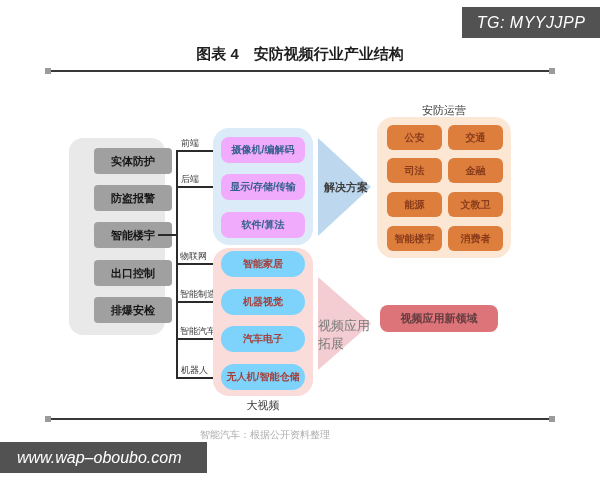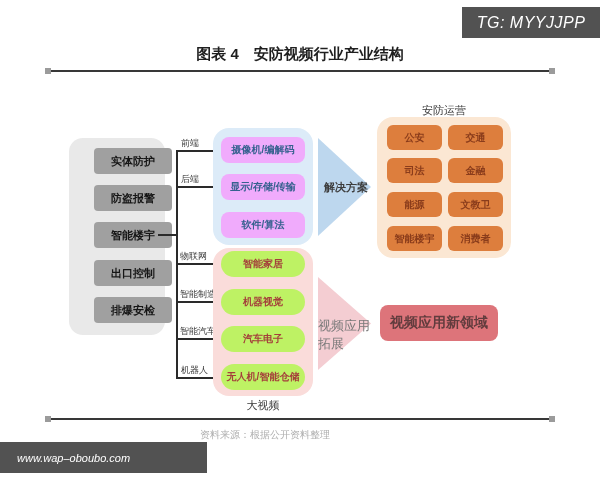--- a/index.html
+++ b/index.html
@@ -6,21 +6,21 @@
   body{
     width:600px;height:480px;position:relative;background:#ffffff;
     font-family:"Liberation Sans","DejaVu Sans",sans-serif;
     overflow:hidden;
   }
   .abs{position:absolute;box-sizing:border-box;}
 
   
   .wm{background:#525252;color:#ffffff;display:flex;align-items:center;font-style:italic;}
   .wm-top{left:462px;top:7px;width:138px;height:31px;font-size:16px;justify-content:center;letter-spacing:0.5px;}
-  .wm-bottom{left:0;top:442px;width:207px;height:31px;font-size:11px;padding-left:17px;}
+  .wm-bottom{left:0;top:442px;width:207px;height:31px;font-size:16px;padding-left:17px;}
 
   
   .fig-title{left:0;top:45px;width:600px;text-align:center;font-size:15px;font-weight:bold;color:#1f1f1f;}
   .rule{background:#383838;height:2px;width:504px;left:48px;}
   .rule-top{top:70px;}
   .rule-bottom{top:418px;}
   .endcap{width:6px;height:6px;background:#9b9b9b;}
 
   
   .sec-label{font-size:11px;color:#3a3a3a;text-align:center;}
@@ -48,25 +48,25 @@
   .arrow-text-blue{left:320px;top:180px;width:52px;text-align:center;font-size:11px;font-weight:bold;color:#3d3d3d;}
   .arrow-text-pink{left:318px;top:317px;width:56px;font-size:13px;color:#7a7a7a;}
 
   
   .panel-orange{left:377px;top:117px;width:134px;height:141px;background:#fbe7d3;border-radius:16px;}
   .orange-box{width:55px;height:25px;background:#dd7e3d;border-radius:6px;
     color:#8a3c1b;font-weight:bold;font-size:10px;display:flex;align-items:center;justify-content:center;}
 
   
   .panel-pink{left:213px;top:248px;width:100px;height:148px;background:#fadcda;border-radius:16px;}
-  .pink-box{left:221px;width:84px;height:26px;background:#bef264;border-radius:13px;
+  .pink-box{left:221px;width:84px;height:26px;background:#7dd3fc;border-radius:13px;
     color:#a4403b;font-weight:bold;font-size:10px;display:flex;align-items:center;justify-content:center;}
 
-  .newfield-box{left:380px;top:305px;width:118px;height:36px;background:#dd747a;border-radius:8px;
-    color:#623c3e;font-weight:bold;font-size:14px;display:flex;align-items:center;justify-content:center;}
+  .newfield-box{left:380px;top:305px;width:118px;height:27px;background:#dd747a;border-radius:8px;
+    color:#623c3e;font-weight:bold;font-size:11px;display:flex;align-items:center;justify-content:center;}
 
   .caption{left:213px;top:398px;width:100px;text-align:center;font-size:11px;color:#3a3a3a;}
   .source{left:0;top:428px;width:530px;text-align:center;font-size:10px;color:#aeaeae;}
 </style>
 </head>
 <body>
 
 <div class="abs wm wm-top">TG: MYYJJPP</div>
 <div class="abs wm wm-bottom">www.wap–oboubo.com</div>
 
@@ -123,13 +123,13 @@
 <div class="abs panel panel-pink"></div>
 <div class="abs pink-box" style="top:251px;">智能家居</div>
 <div class="abs pink-box" style="top:289px;">机器视觉</div>
 <div class="abs pink-box" style="top:326px;">汽车电子</div>
 <div class="abs pink-box" style="top:364px;">无人机/智能仓储</div>
 <div class="abs tri tri-pink"></div>
 <div class="abs arrow-text-pink">视频应用拓展</div>
 <div class="abs newfield-box">视频应用新领域</div>
 <div class="abs caption">大视频</div>
 
-<div class="abs source">资料来源：根据公开资料整理</div>
+<div class="abs source">智能汽车：根据公开资料整理</div>
 
 </body></html>

